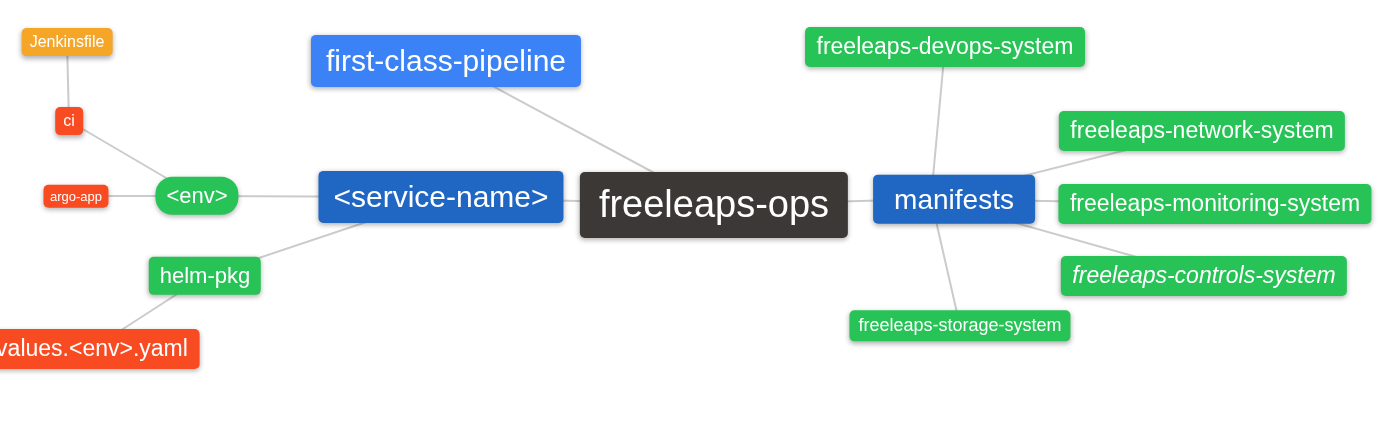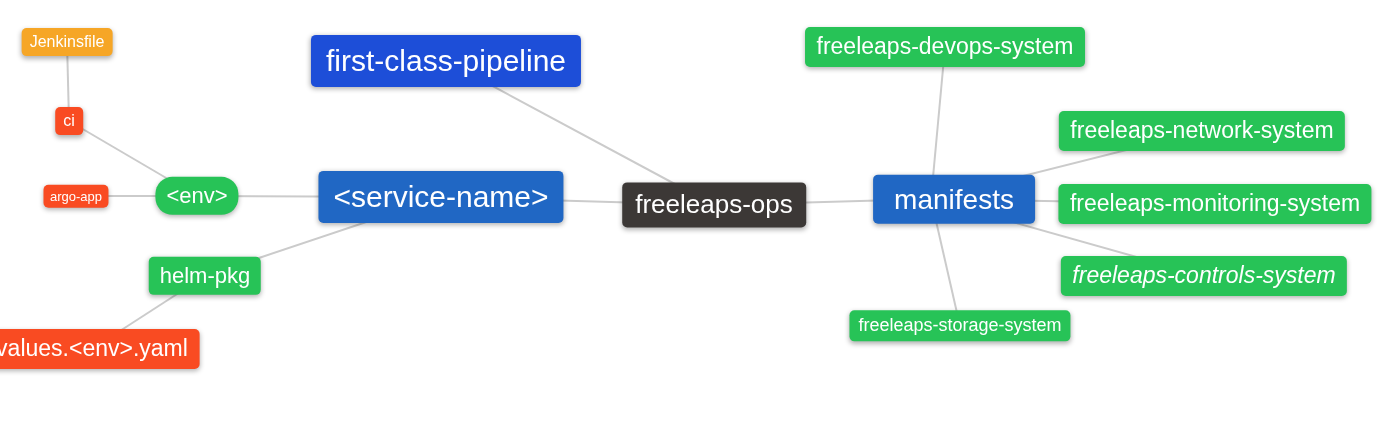--- a/index.html
+++ b/index.html
@@ -45,22 +45,22 @@
       <line x1="446" y1="61" x2="714" y2="205" stroke="#cbcbcb" stroke-width="2"></line>
       <line x1="441" y1="197" x2="714" y2="205" stroke="#cbcbcb" stroke-width="2"></line>
       <line x1="714" y1="205" x2="931" y2="199" stroke="#cbcbcb" stroke-width="2"></line>
       <line x1="931" y1="199" x2="945" y2="47" stroke="#cbcbcb" stroke-width="2"></line>
       <line x1="931" y1="199" x2="1202" y2="131" stroke="#cbcbcb" stroke-width="2"></line>
       <line x1="931" y1="199" x2="1215" y2="204" stroke="#cbcbcb" stroke-width="2"></line>
       <line x1="931" y1="199" x2="1204" y2="276" stroke="#cbcbcb" stroke-width="2"></line>
       <line x1="931" y1="199" x2="960" y2="326" stroke="#cbcbcb" stroke-width="2"></line>
     </svg>
 
-<div class="node" style="left: 714px; top: 205px; font-size: 26px; background: rgb(60, 56, 54); color: rgb(255, 255, 255);">freeleaps-ops</div>
-    <div class="node" style="left: 446px; top: 61px; font-size: 30px; background: #1d4ed8; color: rgb(255, 255, 255); text-align: center;">first-class-pipeline</div>
+<div class="node" style="left: 714px; top: 205px; font-size: 38px; background: rgb(60, 56, 54); color: rgb(255, 255, 255);">freeleaps-ops</div>
+    <div class="node" style="left: 446px; top: 61px; font-size: 30px; background: #3b82f6; color: rgb(255, 255, 255); text-align: center;">first-class-pipeline</div>
     <div class="node" style="left: 441px; top: 197px; font-size: 30px; background: rgb(32, 103, 196); color: rgb(255, 255, 255);">&lt;service-name&gt;</div>
     <div class="node" style="left: 931px; top: 199px; font-size: 28px; background: rgb(32, 103, 196); color: rgb(255, 255, 255); padding: 0.27em 0.75em; margin-left: 23px;">manifests</div>
     <div class="node" style="left: 197px; top: 196px; font-size: 22px; background: rgb(39, 195, 87); color: rgb(255, 255, 255); border-radius: 17px;">&lt;env&gt;</div>
     <div class="node" style="left: 205px; top: 276px; font-size: 22px; background: rgb(39, 195, 87); color: rgb(255, 255, 255);">helm-pkg</div>
     <div class="node" style="left: 69px; top: 121px; font-size: 16px; background: rgb(249, 75, 34); color: rgb(255, 255, 255);">ci</div>
     <div class="node" style="left: 76px; top: 196px; font-size: 13px; background: rgb(249, 75, 34); color: rgb(255, 255, 255);">argo-app</div>
     <div class="node" style="left: 67px; top: 42px; font-size: 16px; background: rgb(246, 166, 38); color: rgb(255, 255, 255);">Jenkinsfile</div>
     <div class="node" style="left: 92px; top: 349px; font-size: 23px; background: rgb(249, 75, 34); color: rgb(255, 255, 255);">values.&lt;env&gt;.yaml</div>
     <div class="node" style="left: 945px; top: 47px; font-size: 23px; background: rgb(39, 195, 87); color: rgb(255, 255, 255);">freeleaps-devops-system</div>
     <div class="node" style="left: 1202px; top: 131px; font-size: 23px; background: rgb(39, 195, 87); color: rgb(255, 255, 255);">freeleaps-network-system</div>

